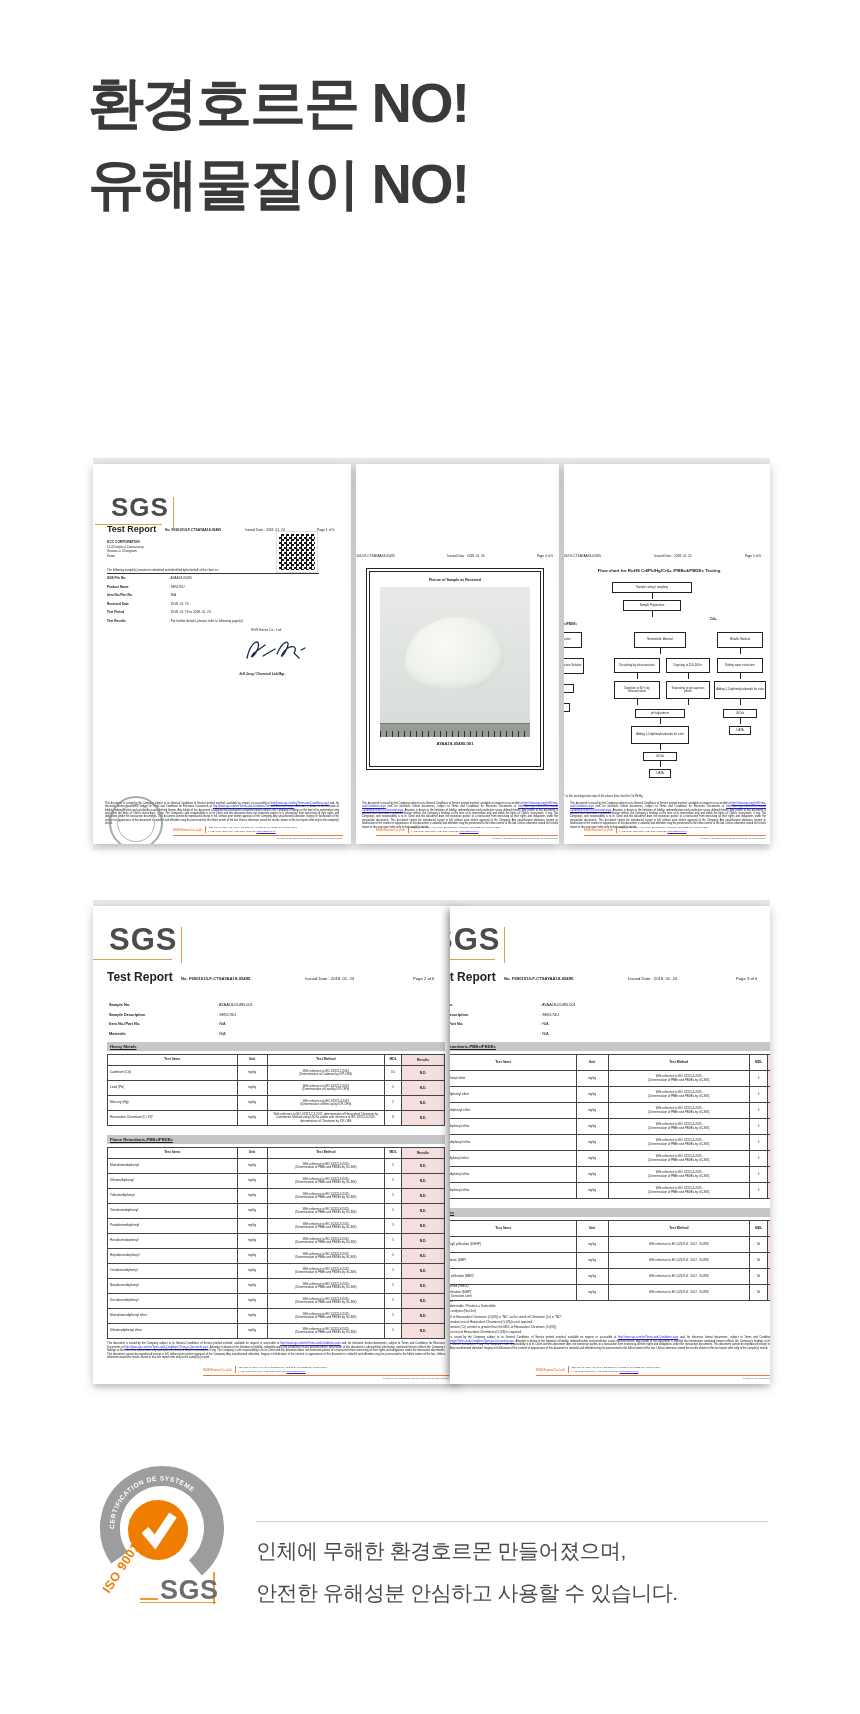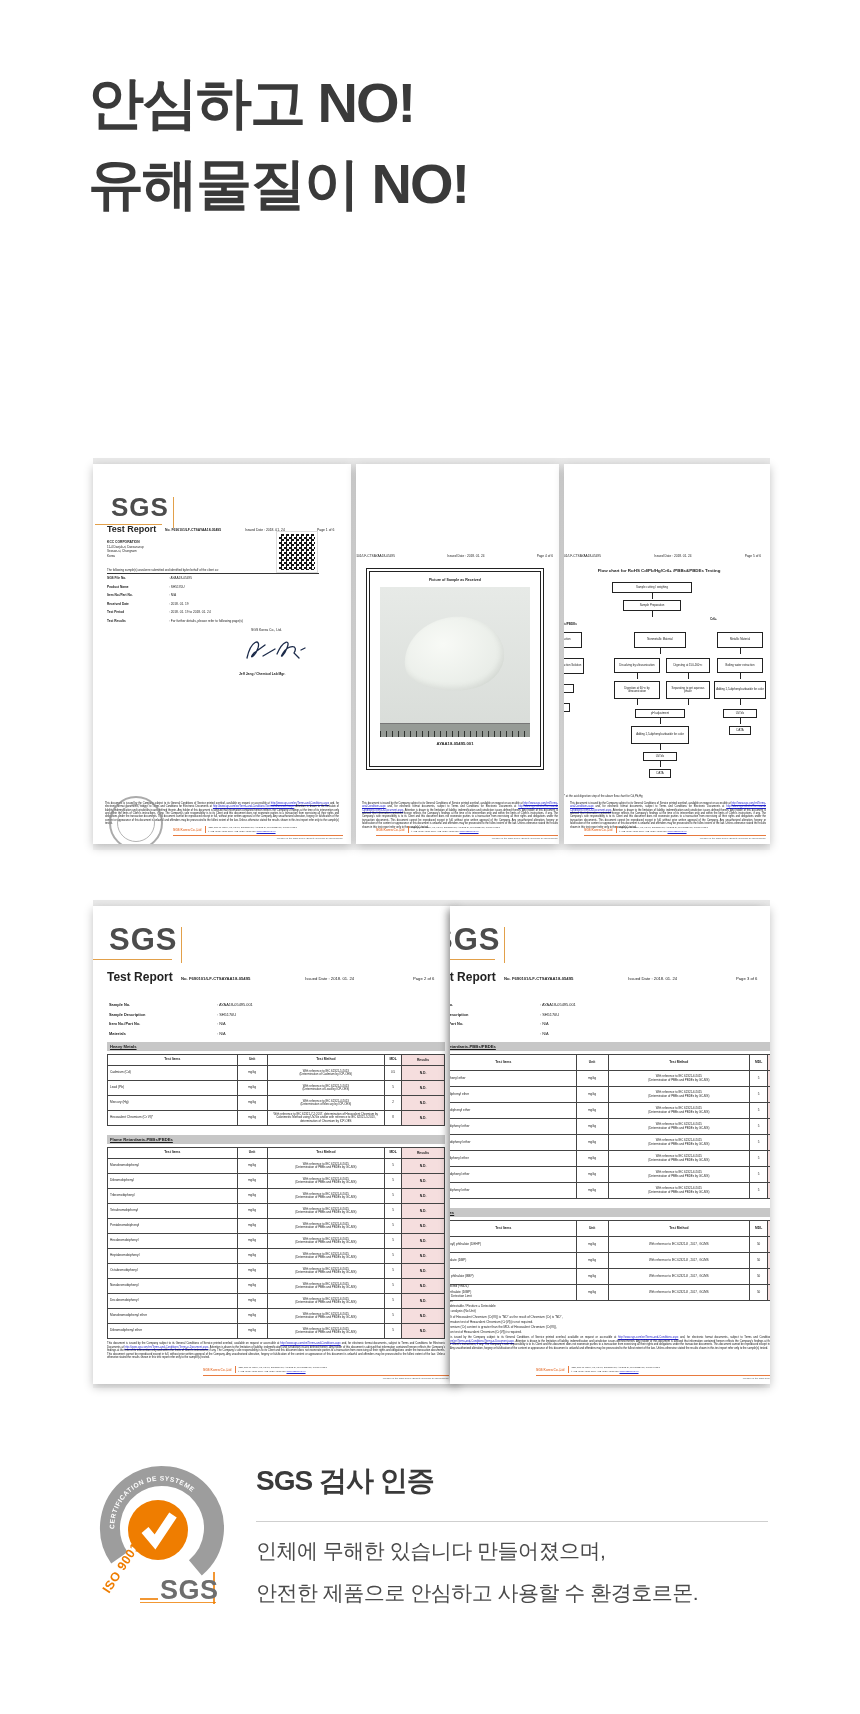--- a/index.html
+++ b/index.html
@@ -156,21 +156,21 @@
                  color:#3a3a3a;letter-spacing:-1px;margin:0;}
   #badge-divider{position:absolute;left:256px;top:1521px;width:512px;height:1px;background:#cfcfcf;}
   #badge-body{position:absolute;left:256px;top:1530px;font-size:21px;line-height:42px;
               font-weight:500;color:#4a4a4a;margin:0;letter-spacing:-0.5px;}
 </style>
 </head>
 <body>
 
 <div id="canvas">
 
-  <h1 id="hero-title"><span>안심하고 NO!</span><br><span>유해물질이 NO!</span></h1>
+  <h1 id="hero-title"><span>환경호르몬 NO!</span><br><span>유해물질이 NO!</span></h1>
 
   <div id="group1" class="doc-group">
 
     <div id="g1p1" class="page">
       <div class="sgs-logo"><span>SGS</span><i class="lg-tick-v"></i><i class="lg-tick-h"></i></div>
       <div class="tr-line">
         <span class="tr-title">Test Report</span>
         <span class="tr-no"><span>No.</span> <span>F690101/LF-CTSAYAA18-05495</span></span>
         <span class="tr-issued"><span>Issued Date :</span> <span>2018. 01. 24</span></span>
         <span class="tr-page">Page 1 of 6</span>
@@ -781,17 +781,16 @@
       <textPath href="#arch-text-path" startOffset="9%">CERTIFICATION DE SYSTEME</textPath>
     </text>
     <text transform="translate(13,136) rotate(-57)" font-size="12.5" font-weight="bold" fill="#ef7d00" letter-spacing="0.5" font-family="Liberation Sans, sans-serif">ISO 9001</text>
     <circle cx="62" cy="72" r="30" fill="#ef7d00"></circle>
     <path d="M49 72 L59 84 L77 57" stroke="#ffffff" stroke-width="9" fill="none"></path>
     <line x1="44" y1="141" x2="62" y2="141" stroke="#ef7d00" stroke-width="1.6"></line>
     <line x1="118" y1="114" x2="118" y2="146" stroke="#ef7d00" stroke-width="1.6"></line>
     <line x1="44" y1="144.5" x2="120" y2="144.5" stroke="#ef7d00" stroke-width="0.8"></line>
     <text x="64" y="141" font-size="27" font-weight="bold" fill="#6e6e6e" letter-spacing="0.5" font-family="Liberation Sans, sans-serif">SGS</text>
   </svg>
-  <h2 id="badge-heading">SGS 검사 인증</h2>
   <div id="badge-divider"></div>
-  <p id="badge-body"><span>인체에 무해한 있습니다 만들어졌으며,</span><br><span>안전한 제품으로 안심하고 사용할 수 환경호르몬.</span></p>
+  <p id="badge-body"><span>인체에 무해한 환경호르몬 만들어졌으며,</span><br><span>안전한 유해성분 안심하고 사용할 수 있습니다.</span></p>
 
 </div>
 
 </body></html>

